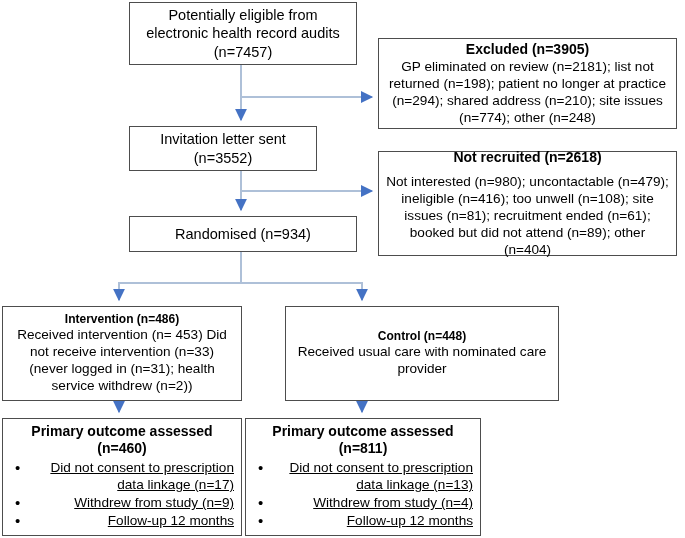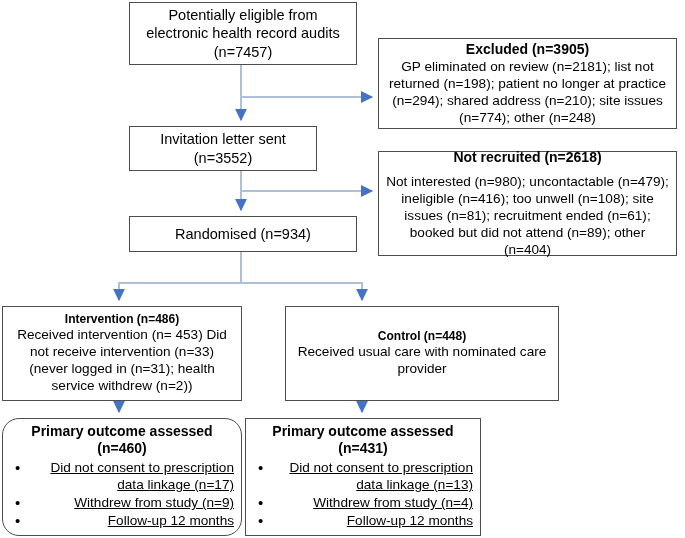--- a/index.html
+++ b/index.html
@@ -54,21 +54,21 @@
   }
 
   
   #box-eligible   { left: 129px; top: 2px;   width: 228px; height: 63px;  }
   #box-excluded   { left: 378px; top: 38px;  width: 299px; height: 91px;  }
   #box-invitation { left: 129px; top: 126px; width: 188px; height: 45px;  }
   #box-notrecruit { left: 378px; top: 151px; width: 299px; height: 105px; gap: 7px; }
   #box-randomised { left: 129px; top: 216px; width: 228px; height: 36px;  }
   #box-intervention { left: 2px;   top: 306px; width: 240px; height: 95px;  }
   #box-control      { left: 245px; top: 306px; width: 274px; height: 95px; margin-left: 40px;  }
-  #box-primary-int  { left: 2px;   top: 418px; width: 240px; height: 118px; border-radius: 17px; }
+  #box-primary-int  { left: 2px;   top: 418px; width: 240px; height: 118px; }
   #box-primary-ctl  { left: 245px; top: 418px; width: 236px; height: 118px; }
 
   
   #box-eligible .body      { font-size: 14.5px; }
   #box-invitation .body    { font-size: 14.5px; }
   #box-randomised .body    { font-size: 14.5px; }
 
   #box-excluded .title,
   #box-notrecruit .title   { font-size: 14px; margin-bottom: 1px; }
   #box-excluded .body,
@@ -185,21 +185,21 @@
   <div class="box" id="box-primary-int">
     <div class="title">Primary outcome assessed (n=460)</div>
     <ul class="bullets">
         <li>Did not consent to prescription data linkage (n=17)</li>
         <li>Withdrew from study (n=9)</li>
         <li>Follow-up 12 months</li>
       </ul>
   </div>
 
   <div class="box" id="box-primary-ctl">
-    <div class="title">Primary outcome assessed (n=431)</div>
+    <div class="title">Primary outcome assessed (n=811)</div>
     <ul class="bullets">
         <li>Did not consent to prescription data linkage (n=13)</li>
         <li>Withdrew from study (n=4)</li>
         <li>Follow-up 12 months</li>
       </ul>
   </div>
 
 </div>
 
 </body></html>

